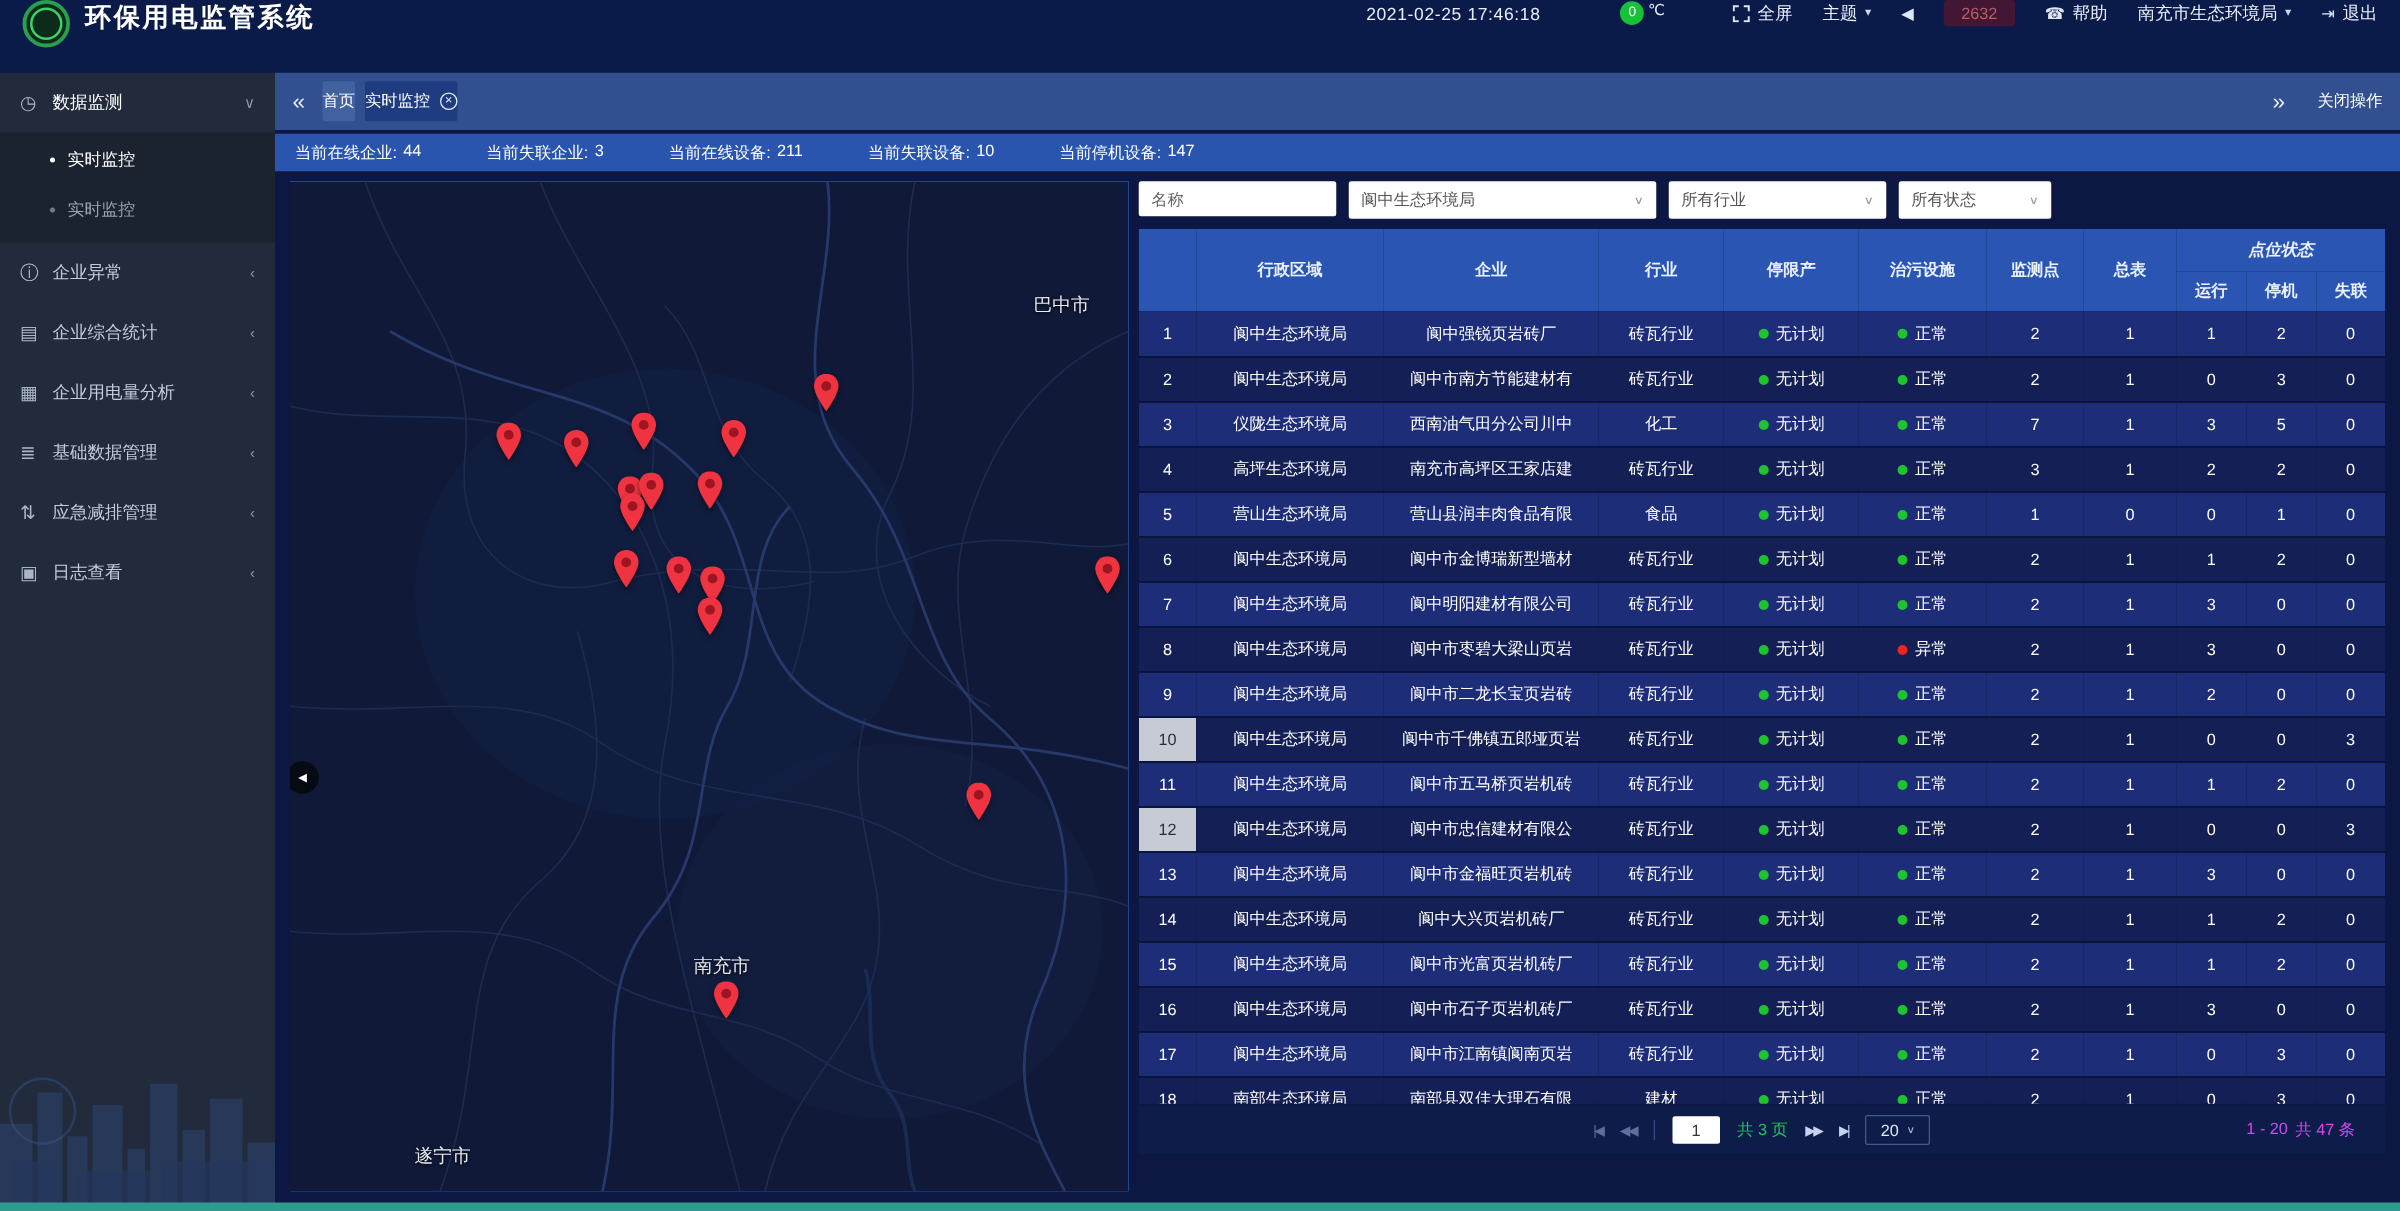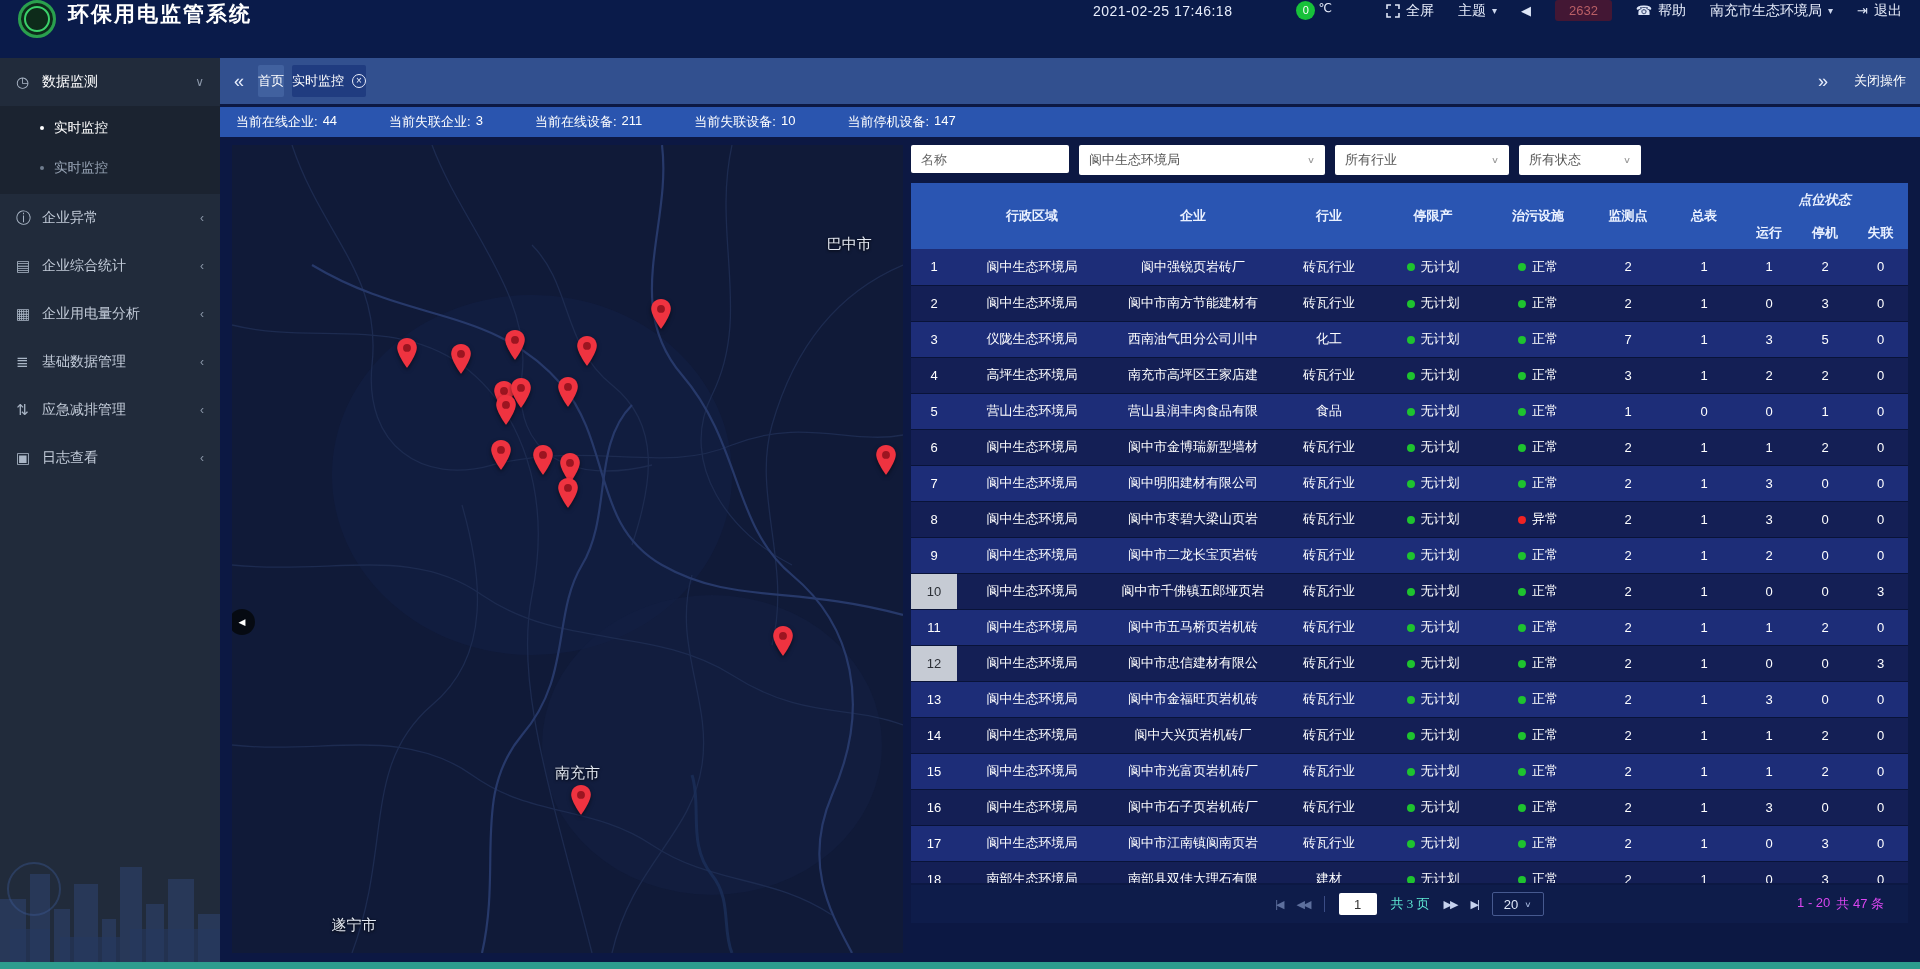--- a/index.html
+++ b/index.html
@@ -84,21 +84,21 @@
   .dot { display:inline-block; width:8px; height:8px; border-radius:50%; margin-right:6px; vertical-align:middle; }
   .dot.green { background:#1ec32f; }
   .dot.red { background:#f02323; }
 
   .pager { height:38px; margin-top:2px; background:#0e1c4a; display:flex; align-items:center; justify-content:center; gap:14px; position:relative; flex:none; font-size:13px; }
   .pg-ic { font-size:11px; letter-spacing:-2px; cursor:pointer; }
   .pg-ic.dim { color:#5d6f9d; }
   .pg-ic.lit { color:#c6d2ee; }
   .pg-div { width:1px; height:16px; background:#3a4c85; }
   .pg-input { width:38px; height:22px; border:none; border-radius:2px; text-align:center; font-size:13px; color:#333; background:#fff; font-family:inherit; }
-  .pg-pages { color:#5eead4;font-family:Liberation Serif, serif; }
+  .pg-pages { color:#22c55e; }
   .pg-size { height:24px; min-width:52px; border:1px solid #46598f; border-radius:2px; color:#dfe7f8; display:flex; align-items:center; justify-content:center; gap:6px; padding:0 8px; cursor:pointer; background:transparent; }
   .pg-size .sel-chev { font-size:10px; color:#9fb0d8; transform:scaleY(.8); }
   .pg-total { position:absolute; right:24px; color:#d946ef; display:flex; gap:6px; }
 
   .bottom-strip { position:absolute; left:0; right:0; bottom:0; height:7px; background:#2d9c8e; z-index:40; }
 </style>
 </head>
 <body>
 
 <div class="app">

